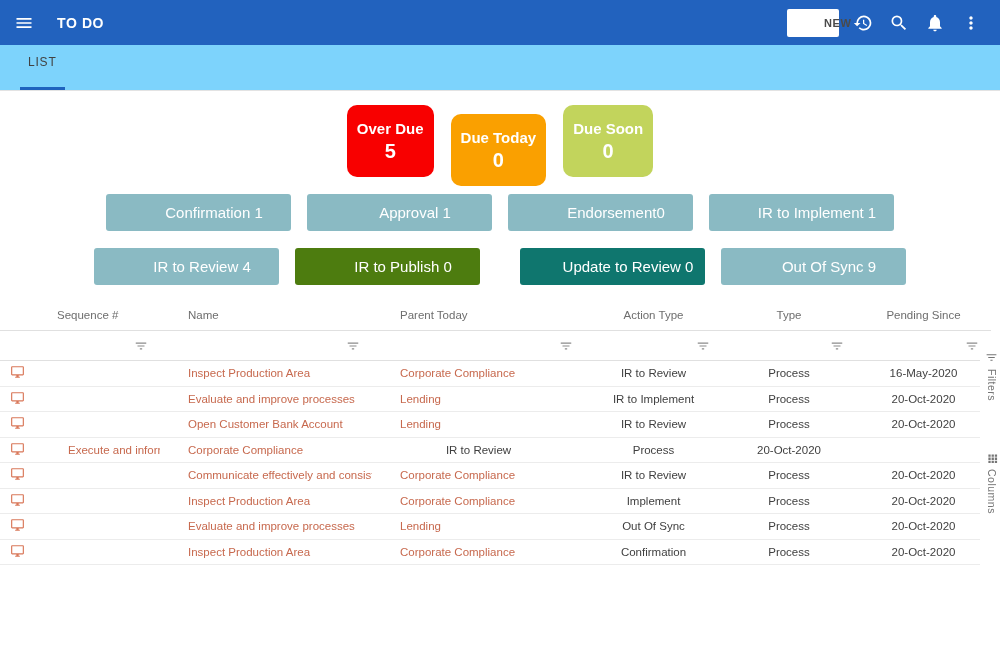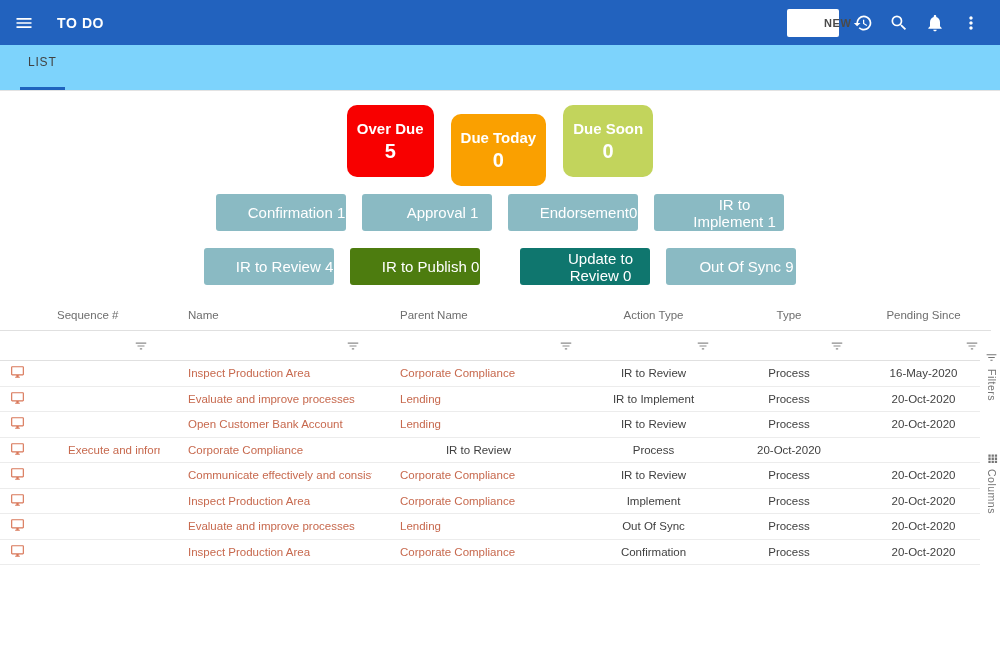--- a/index.html
+++ b/index.html
@@ -32,21 +32,21 @@
   .cards-row { position:absolute; top:105px; left:0; width:1000px;
     display:flex; justify-content:center; gap:17px; }
   .card { height:72px; min-width:84px; padding:0 10px; border-radius:10px;
     display:flex; flex-direction:column; align-items:center; justify-content:center; cursor:pointer; }
   .card-label { color:#fff; font-size:15px; font-weight:bold; line-height:19px; }
   .card-count { color:#fff; font-size:20px; font-weight:bold; line-height:26px; }
 
   
   .cat-row { position:absolute; left:0; width:1000px; display:flex; justify-content:center; gap:16px; }
   .cat-row.r1 { top:194px; } .cat-row.r2 { top:248px; }
-  .cat-btn { width:130px; height:37px; border:none; border-radius:3px; background:#8abac3;
+  .cat-btn { width:185px; height:37px; border:none; border-radius:3px; background:#8abac3;
     color:#fff; font-family:"Liberation Sans",sans-serif; font-size:15px; cursor:pointer;padding-left:31px; }
 
   
   .grid { position:absolute; top:300px; left:0; width:991px; }
   .trow { display:grid; grid-template-columns:40px 120px 212px 213px 137px 134px 135px; align-items:stretch; }
   .cell { display:flex; align-items:center; font-size:11.5px; overflow:hidden; white-space:nowrap; }
   .head-row { height:31px; border-bottom:1px solid #e0e0e0; }
   .head-row .cell { color:#6e6e6e; font-size:11.5px; }
   .filter-row { height:30px; border-bottom:1px solid #e0e0e0; }
   .filter-cell { justify-content:flex-end; padding-right:12px; }
@@ -144,21 +144,21 @@
   <button class="cat-btn" style="background: #0f766e; margin-left: 24px;">Update to Review 0</button>
 
   <button class="cat-btn" style="background: rgb(138, 186, 195);">Out Of Sync 9</button>
 </div>
 
   <div class="grid">
     <div class="trow head-row">
       <div class="cell c-icon"></div>
     <div class="cell c-seq">Sequence #</div>
         <div class="cell c-name">Name</div>
-        <div class="cell c-parent">Parent Name</div>
+        <div class="cell c-parent">Parent Today</div>
         <div class="cell c-action">Action Type</div>
         <div class="cell c-type">Type</div>
         <div class="cell c-pending">Pending Since</div>
       </div>
     <div class="trow filter-row">
       <div class="cell c-icon"></div>
     <div class="cell filter-cell">
           <svg viewBox="0 0 24 24">
             <path d="M10 18h4v-2h-4v2zM3 6v2h18V6H3zm3 7h12v-2H6v2z"></path>
           </svg>

